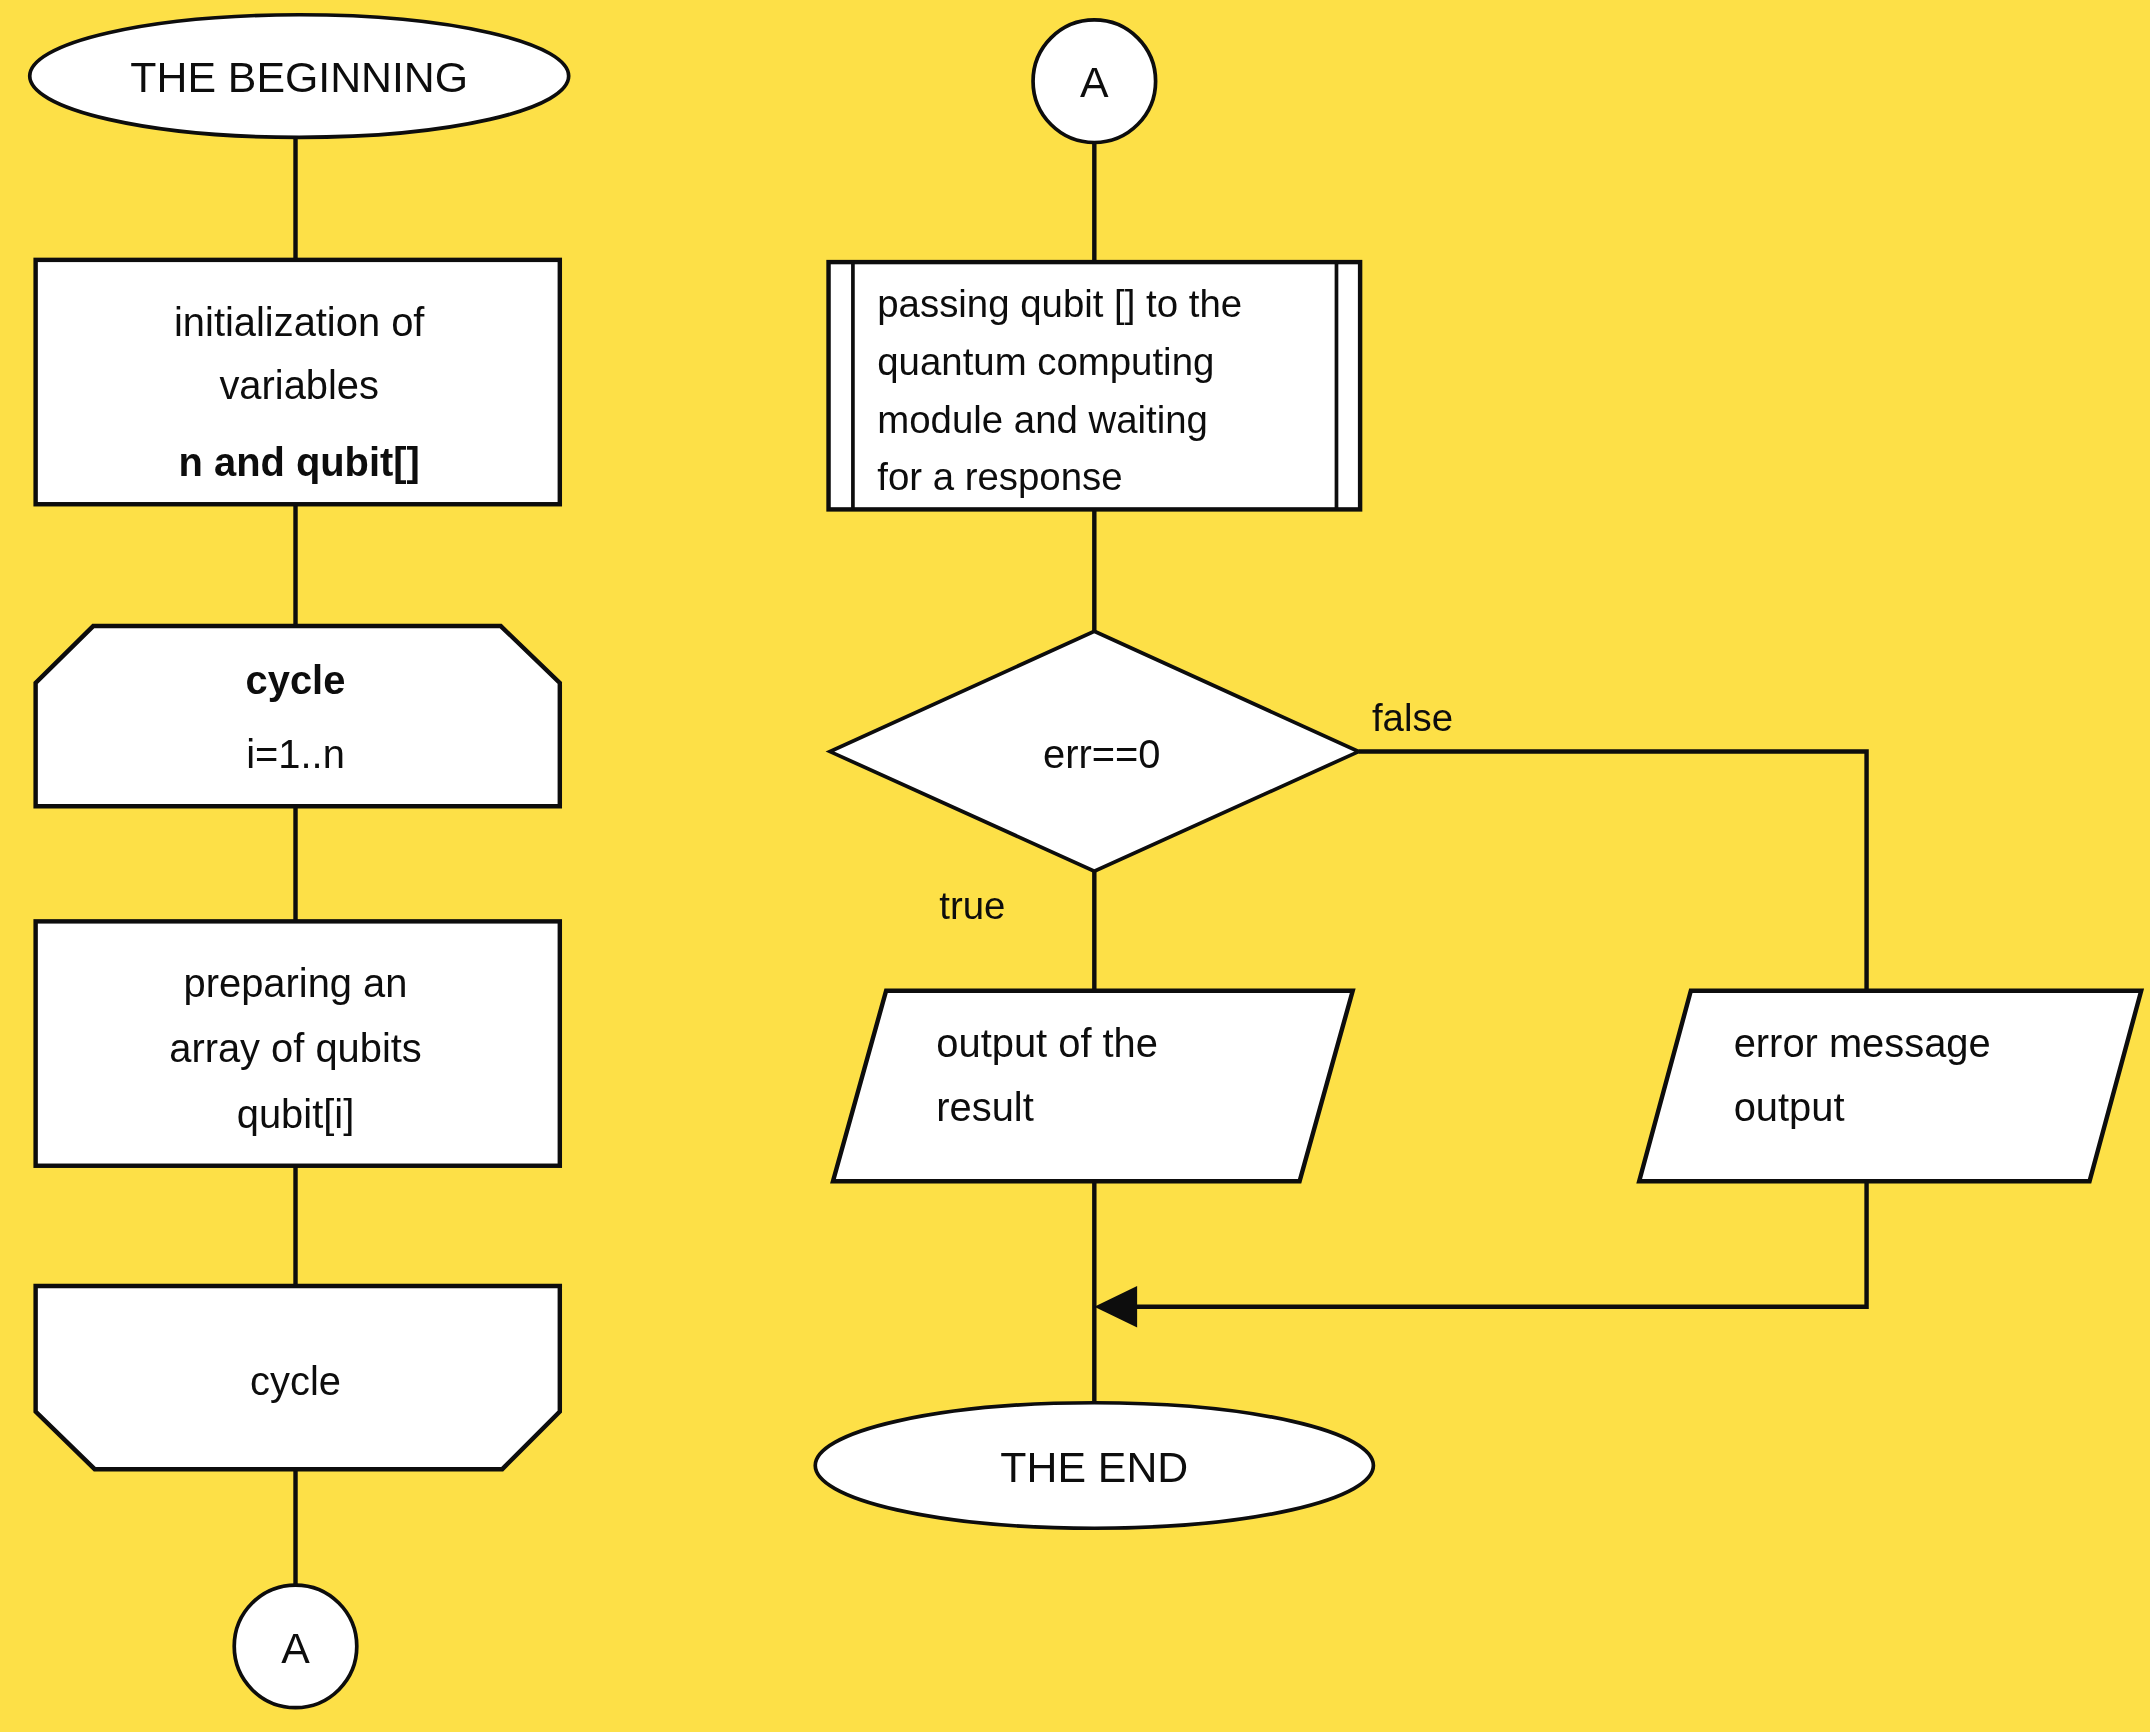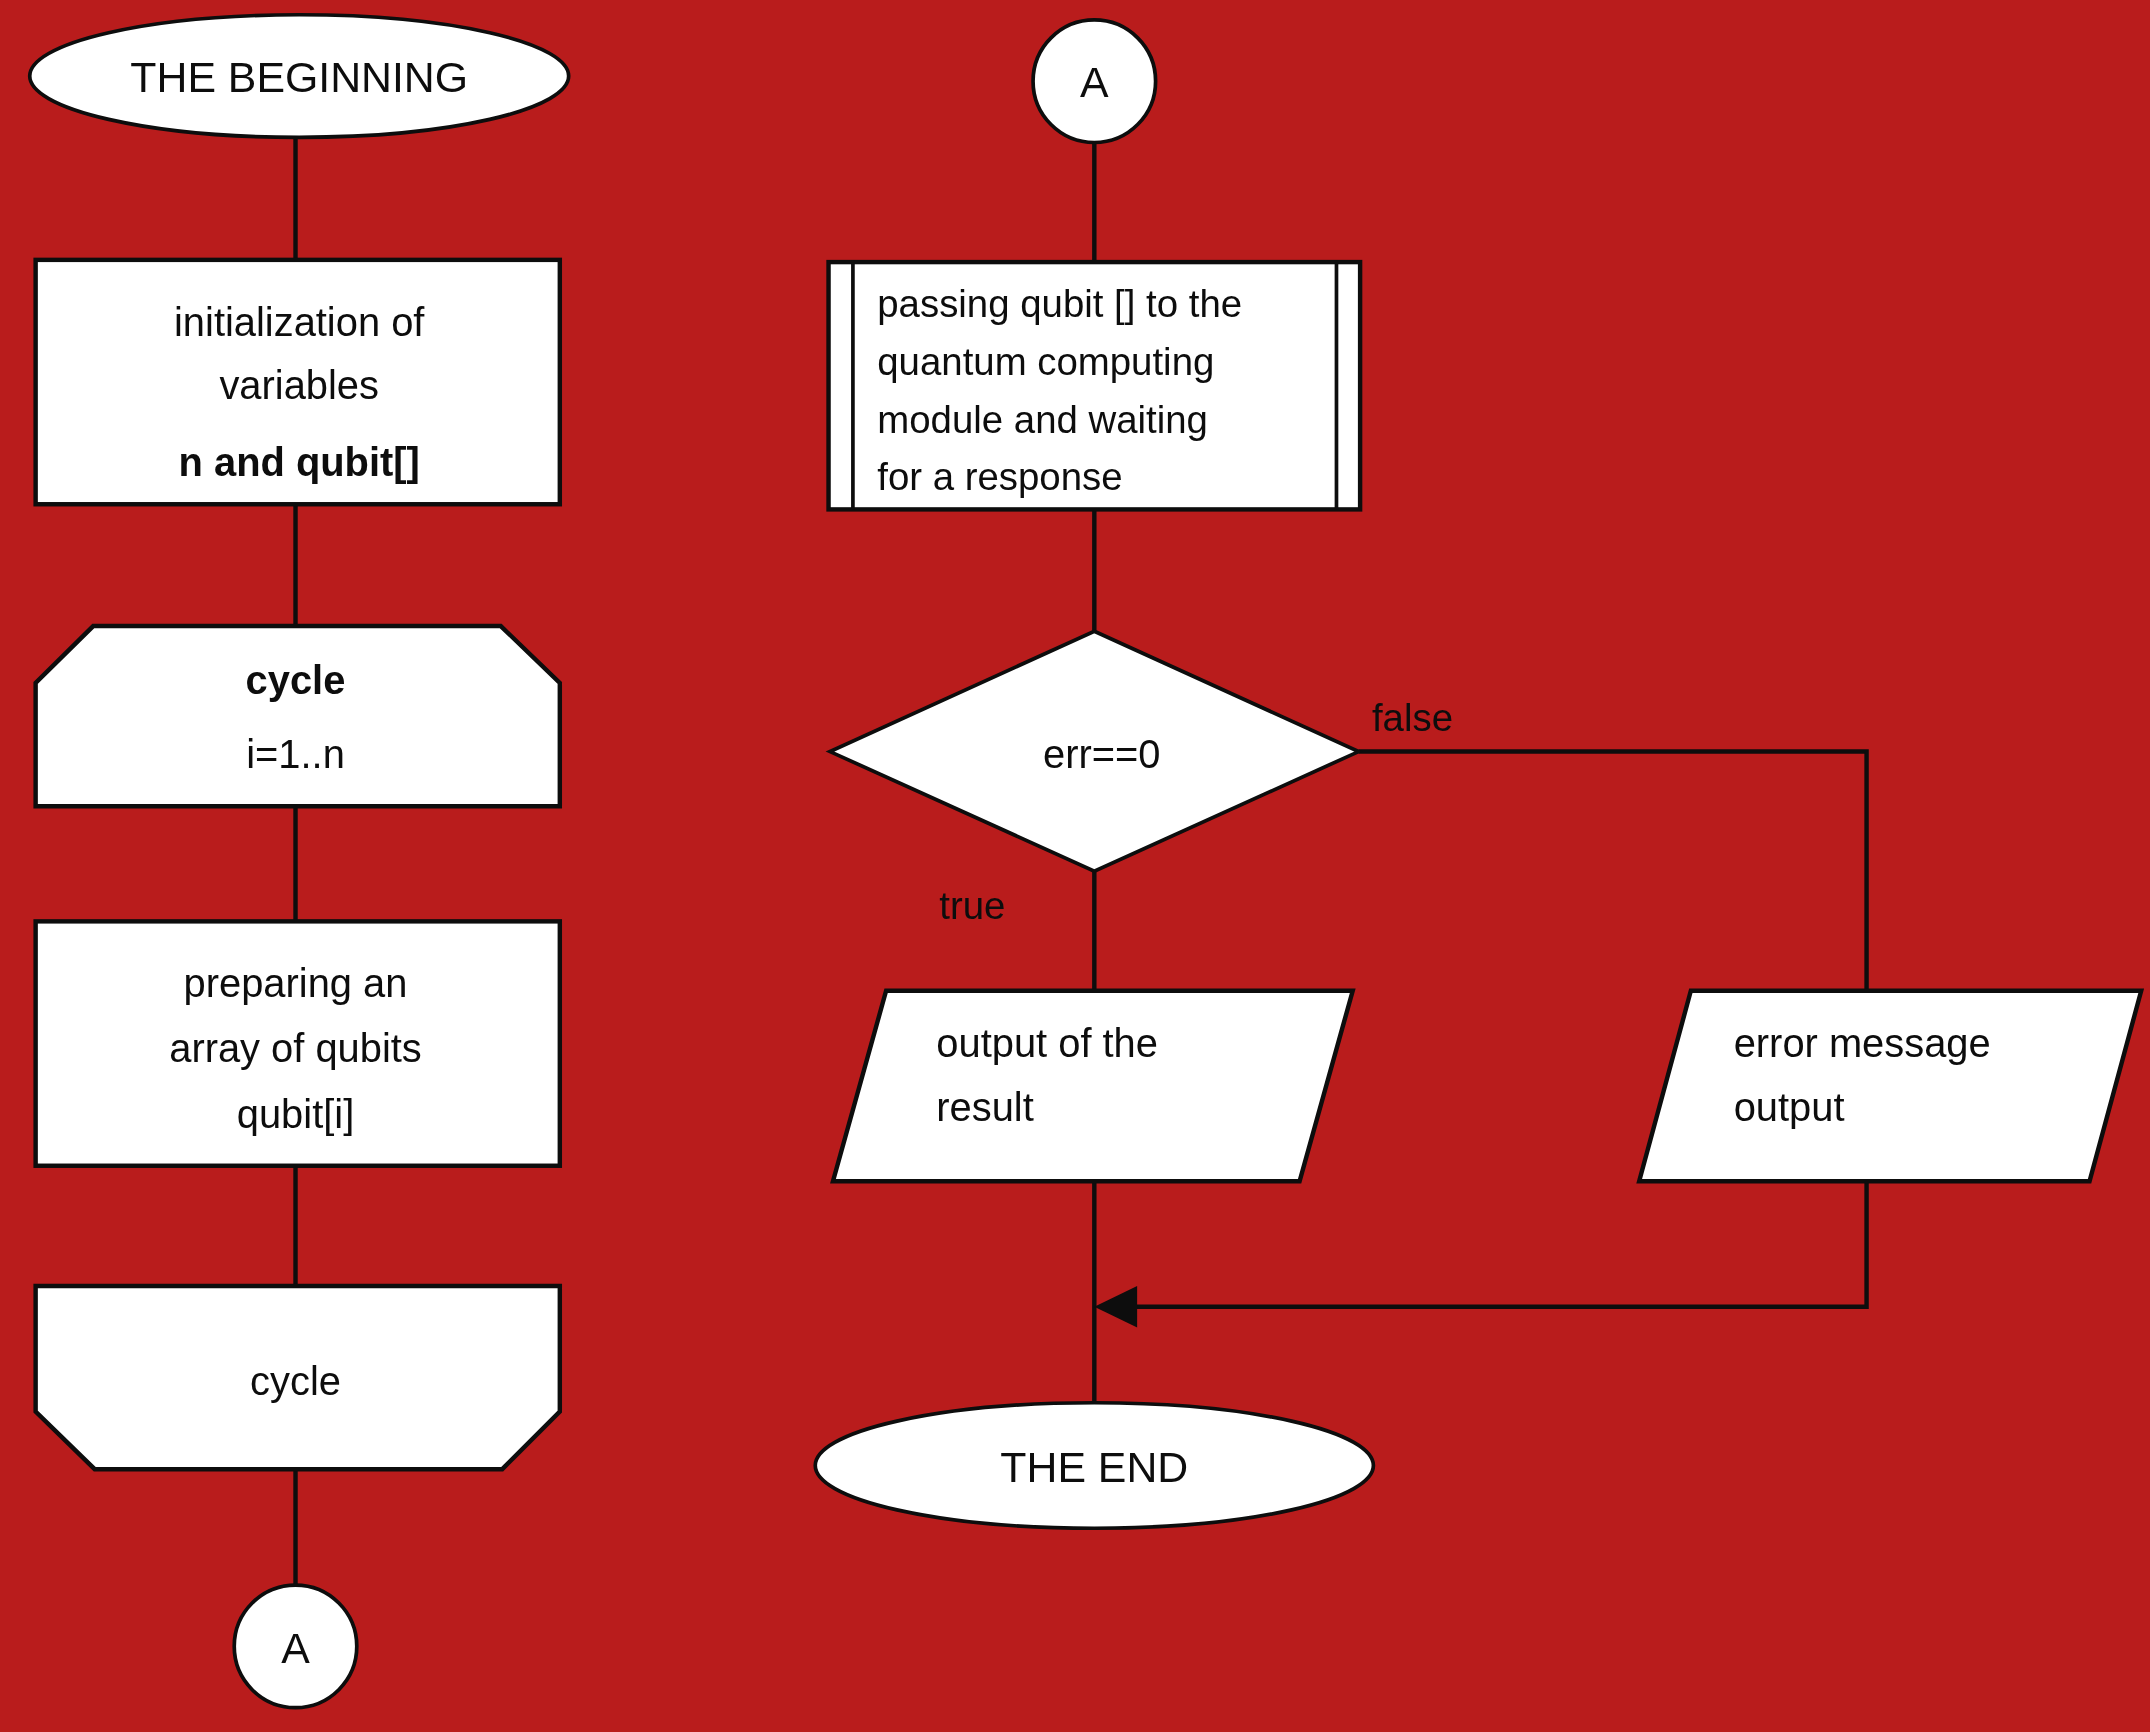--- a/index.html
+++ b/index.html
@@ -4,21 +4,21 @@
 <style>
   html, body {
     margin: 0;
     padding: 0;
     background: #ffffff;
   }
   #canvas {
     position: relative;
     width: 2151px;
     height: 1732px;
-    background: #b91c1c;
+    background: #fde047;
     font-family: "Liberation Sans", sans-serif;
   }
   svg.flow {
     position: absolute;
     top: 0;
     left: 0;
     width: 2151px;
     height: 1732px;
   }
   .shape {

